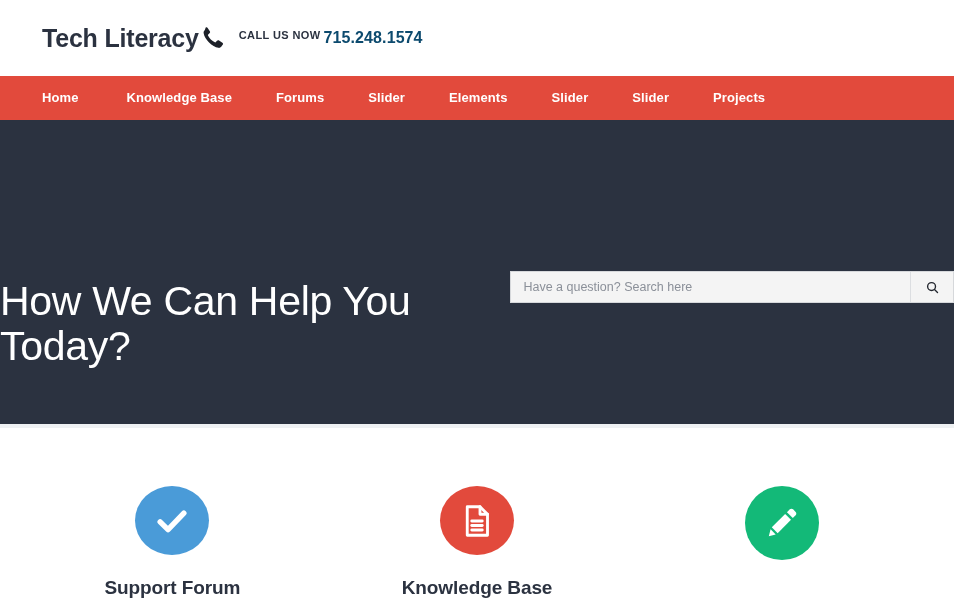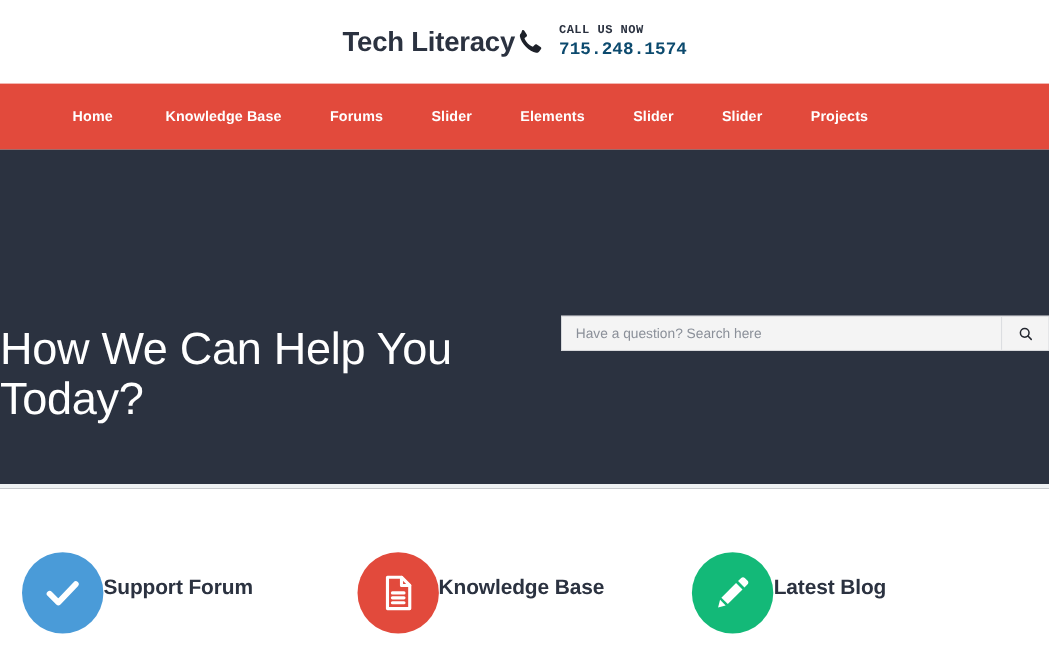--- a/index.html
+++ b/index.html
@@ -23,21 +23,21 @@
     position: relative;
     overflow: hidden;
   }
 
   
   .topbar {
     height: 76px;
     background: #ffffff;
     display: flex;
     align-items: center;
-    justify-content: center;
+    justify-content: flex-start;
     padding: 0 60px 0 42px;
   }
 
   .logo {
     font-size: 25px;
     font-weight: bold;
     letter-spacing: -0.2px;
     color: #2b3240;
     line-height: 1;
   }
@@ -50,23 +50,22 @@
 
   .phone-icon {
     width: 26px;
     height: 30px;
     display: block;
     color: #1d2129;
   }
 
   .call-text {
     display: flex;
-    flex-direction: column;
+    flex-direction: row;
     gap: 3px;
-    font-family: Liberation Mono, monospace;
   }
 
   .call-label {
     font-size: 11px;
     font-weight: bold;
     letter-spacing: 0.4px;
     color: #2b3240;
     text-transform: uppercase;
     line-height: 1;
   }
@@ -74,25 +73,25 @@
   .call-number {
     font-size: 16px;
     font-weight: bold;
     color: #0c4a6e;
     letter-spacing: 0.1px;
     line-height: 1;
   }
 
   
   .navbar {
-    height: 60px;
+    height: 44px;
     background: #e24a3c;
     display: flex;
     align-items: center;
-    padding-left: 66px;
+    padding-left: 42px;
   }
 
   .nav-item {
     font-size: 13px;
     font-weight: bold;
     color: #ffffff;
     padding: 0 22px;
     line-height: 44px;
     white-space: nowrap;
     cursor: pointer;
@@ -165,21 +164,22 @@
   .features {
     background: #ffffff;
     height: 172px;
     display: flex;
     padding: 0 20px;
   }
 
   .feature {
     flex: 1;
     display: flex;
-    flex-direction: row;
+    flex-direction: column;
+    align-items: center;
     padding-top: 58px;
   }
 
   .feature-circle {
     width: 74px;
     height: 74px;
     border-radius: 50%;
     display: flex;
     align-items: center;
     justify-content: center;
@@ -277,18 +277,17 @@
     <div class="feature">
       <div class="feature-circle" style="background:#13b978">
         <span>
           <svg viewBox="0 0 24 24" width="36" height="36" fill="#ffffff" aria-hidden="true">
             <path d="M17.2 2.9c.6-.6 1.6-.6 2.2 0l1.7 1.7c.6.6.6 1.6 0 2.2l-1.9 1.9-3.9-3.9 1.9-1.9z"></path>
             <path d="M14.1 6l3.9 3.9-8.9 8.9-3.9-3.9 8.9-8.9z"></path>
             <path d="M4.4 16.2l3.4 3.4-4.6 1.2 1.2-4.6z"></path>
           </svg>
         </span>
       </div>
-      <div class="feature-title">Latest Blog</div>
     </div>
 
   </section>
 
 </div>
 
 </body></html>

